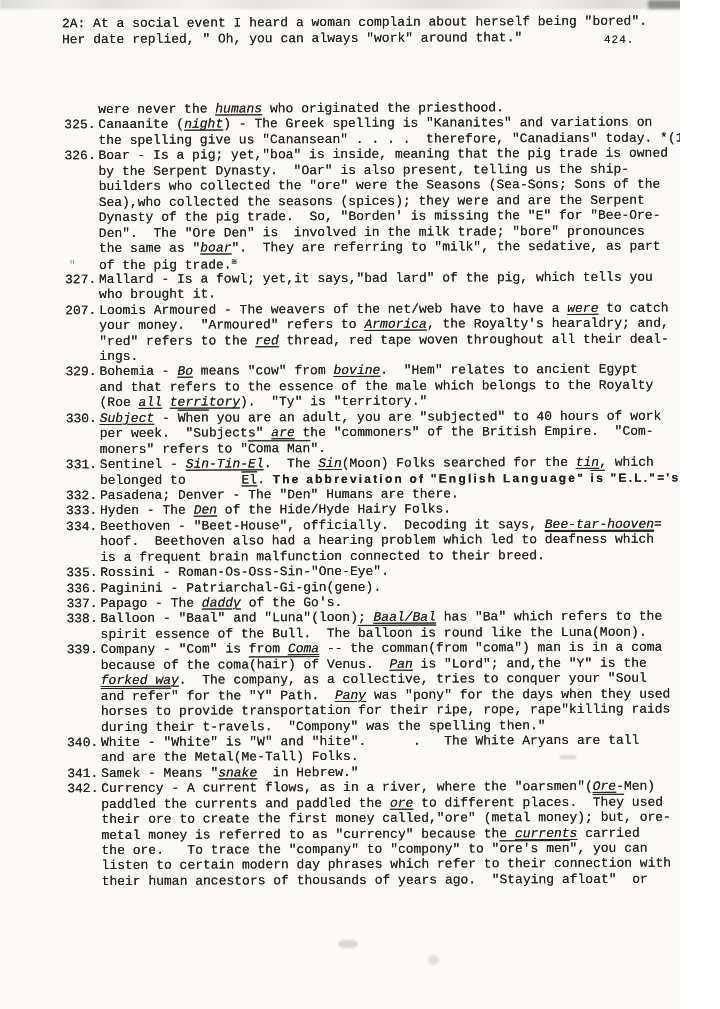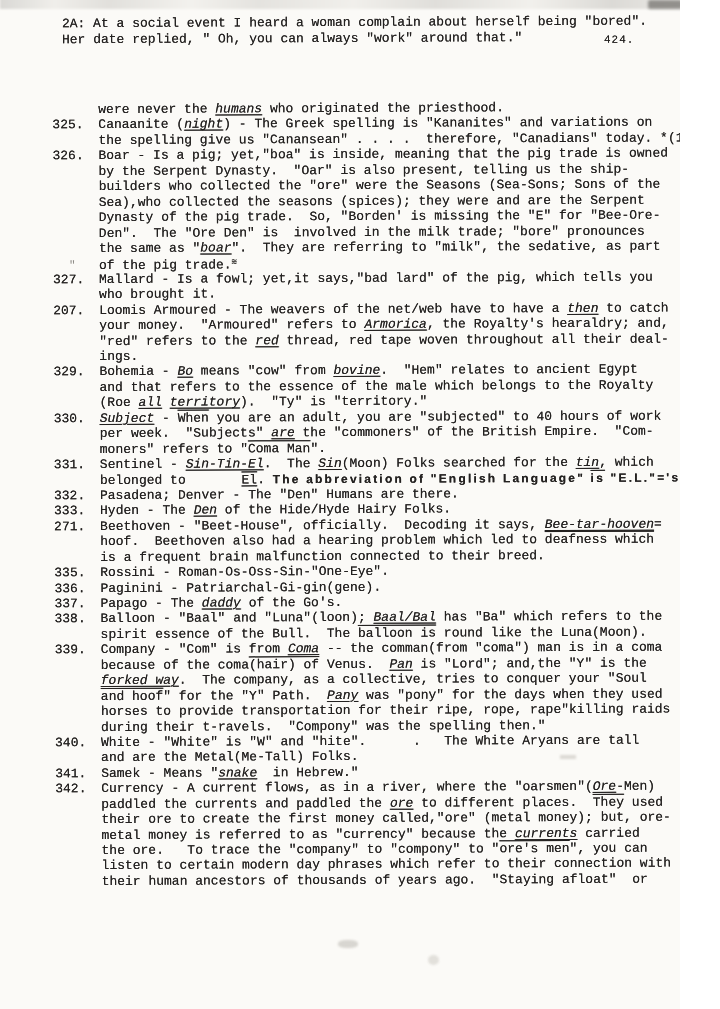--- a/index.html
+++ b/index.html
@@ -36,21 +36,21 @@
     font-size:11px;letter-spacing:1px;
     text-shadow:0 0 .4px rgba(35,33,32,.85);
   }
   
   .bodytext{
     position:absolute;left:54px;top:101px;width:680px;
     font-size:13px;line-height:15.45px;
     text-shadow:0 0 .4px rgba(35,33,32,.85);
   }
   .line{position:relative;padding-left:46px;height:15.45px;white-space:pre;}
-  .num{position:absolute;left:0;top:0;}
+  .num{position:absolute;left:12px;top:0;}
   .u{text-decoration:underline;text-decoration-thickness:1.3px;text-underline-offset:2px;font-style:italic;}
   .o{text-decoration:overline;text-decoration-thickness:1.3px;}
   .uo{text-decoration:underline overline;text-decoration-thickness:1.3px;text-underline-offset:2px;padding-left:48px;}
   .alt{font-family:"Liberation Sans",sans-serif;font-weight:700;font-size:12px;letter-spacing:2.2px;}
   .alt.o{text-decoration:overline;}
   .sup{font-size:9px;vertical-align:4px;letter-spacing:-1px;color:#3a3834;}
   .margin-mark{position:absolute;left:70px;top:258px;color:#8b8984;font-size:11px;}
 </style>
 </head>
 <body>
@@ -69,46 +69,46 @@
         <div class="line"><span class="num">326.</span><span>Boar - Is a pig; yet,"boa" is inside, meaning that the pig trade is owned</span></div>
         <div class="line"><span>by the Serpent Dynasty.  "Oar" is also present, telling us the ship-</span></div>
         <div class="line"><span>builders who collected the "ore" were the Seasons (Sea-Sons; Sons of the</span></div>
         <div class="line"><span>Sea),who collected the seasons (spices); they were and are the Serpent</span></div>
         <div class="line"><span>Dynasty of the pig trade.  So, "Borden' is missing the "E" for "Bee-Ore-</span></div>
         <div class="line"><span>Den".  The "Ore Den" is  involved in the milk trade; "bore" pronounces</span></div>
         <div class="line"><span>the same as "</span><span class="u">boar</span><span>".  They are referring to "milk", the sedative, as part</span></div>
         <div class="line"><span>of the pig trade.</span><span class="sup">≋</span></div>
         <div class="line"><span class="num">327.</span><span>Mallard - Is a fowl; yet,it says,"bad lard" of the pig, which tells you</span></div>
         <div class="line"><span>who brought it.</span></div>
-        <div class="line"><span class="num">207.</span><span>Loomis Armoured - The weavers of the net/web have to have a </span><span class="u">then</span><span> to catch</span></div>
+        <div class="line"><span class="num">207.</span><span>Loomis Armoured - The weavers of the net/web have to have a </span><span class="u">were</span><span> to catch</span></div>
         <div class="line"><span>your money.  "Armoured" refers to </span><span class="u">Armorica</span><span>, the Royalty's hearaldry; and,</span></div>
         <div class="line"><span>"red" refers to the </span><span class="u">red</span><span> thread, red tape woven throughout all their deal-</span></div>
         <div class="line"><span>ings.</span></div>
         <div class="line"><span class="num">329.</span><span>Bohemia - </span><span class="u">Bo</span><span> means "cow" from </span><span class="u">bovine</span><span>.  "Hem" relates to ancient Egypt</span></div>
         <div class="line"><span>and that refers to the essence of the male which belongs to the Royalty</span></div>
         <div class="line"><span>(Roe </span><span class="u">all</span><span> </span><span class="u">territory</span><span>).  "Ty" is "territory."</span></div>
         <div class="line"><span class="num">330.</span><span class="u">Subject</span><span> - </span><span class="o">When</span><span> you are an adult, you are "subjected" to 40 hours of work</span></div>
         <div class="line"><span>per week.  "Subjects" </span><span class="u">are</span><span> the "commoners" of the British Empire.  "Com-</span></div>
         <div class="line"><span>moners" refers to "</span><span class="o">Coma Man</span><span>".</span></div>
         <div class="line"><span class="num">331.</span><span>Sentinel - </span><span class="u">Sin-Tin-El</span><span>.  The </span><span class="u">Sin</span><span>(Moon) Folks searched for the </span><span class="u">tin</span><span>, which</span></div>
         <div class="line"><span>belonged to </span><span class="uo">El</span><span>. </span><span class="alt">The abbreviation of "English Language" </span><span class="o alt">is</span><span class="alt"> "E.L."='s "EL</span></div>
         <div class="line"><span class="num">332.</span><span>Pasadena; Denver - The "Den" Humans are there.</span></div>
         <div class="line"><span class="num">333.</span><span>Hyden - The </span><span class="u">Den</span><span> of the Hide/Hyde Hairy Folks.</span></div>
-        <div class="line"><span class="num">271.</span><span>Beethoven - "Beet-House", officially.  Decoding it says, </span><span class="u">Bee-tar-hooven</span><span>=</span></div>
+        <div class="line"><span class="num">334.</span><span>Beethoven - "Beet-House", officially.  Decoding it says, </span><span class="u">Bee-tar-hooven</span><span>=</span></div>
         <div class="line"><span>hoof.  Beethoven also had a hearing problem which led to </span><span class="o">deafness which</span></div>
         <div class="line"><span>is a frequent brain malfunction connected to their breed.</span></div>
         <div class="line"><span class="num">335.</span><span>Rossini - Roman-Os-Oss-Sin-"One-Eye".</span></div>
         <div class="line"><span class="num">336.</span><span>Paginini - Patriarchal-Gi-gin(gene).</span></div>
         <div class="line"><span class="num">337.</span><span>Papago - The </span><span class="u">daddy</span><span> of the Go's.</span></div>
         <div class="line"><span class="num">338.</span><span>Balloon - "Baal" and "Luna"(loon); </span><span class="u">Baal/Bal</span><span> has "Ba" which refers to the</span></div>
         <div class="line"><span>spirit essence of the Bull.  The </span><span class="o">balloon is</span><span> round like the Luna(Moon).</span></div>
         <div class="line"><span class="num">339.</span><span>Company - "Com" is from </span><span class="u">Coma</span><span> -- the comman(from "coma") man is in a coma</span></div>
         <div class="line"><span>because of the coma</span><span class="o">(hair) of</span><span> Venus.  </span><span class="u">Pan</span><span> is "Lord"; and,the "Y" is the</span></div>
         <div class="line"><span class="u">forked way</span><span>.  The company, as a collective, tries to conquer your "Soul</span></div>
-        <div class="line"><span class="o">and hoof</span><span>" for the "Y" Path.  </span><span class="u">Pany</span><span> was "pony" for the days when they used</span></div>
+        <div class="line"><span class="o">and refer</span><span>" for the "Y" Path.  </span><span class="u">Pany</span><span> was "pony" for the days when they used</span></div>
         <div class="line"><span>horses to provide transportation for their ripe, rope, rape"killing raids</span></div>
         <div class="line"><span>during their t-ravels.  "Compony" was the spelling then."</span></div>
         <div class="line"><span class="num">340.</span><span>White - "White" is "W" and "hite".      .   The White Aryans are tall</span></div>
         <div class="line"><span>and are the Metal(Me-Tall) Folks.</span></div>
         <div class="line"><span class="num">341.</span><span>Samek - Means "</span><span class="u">snake</span><span>  in Hebrew."</span></div>
         <div class="line"><span class="num">342.</span><span>Currency - A current flows, as in a river, where the "oarsmen"(</span><span class="u">Ore</span><span>-Men)</span></div>
         <div class="line"><span>paddled the currents and paddled the </span><span class="u">ore</span><span> to different places.  </span><span class="o">They</span><span> used</span></div>
         <div class="line"><span>their ore to create the first money called,"ore" (metal money); but, ore-</span></div>
         <div class="line"><span>metal money is referred to as "currency" because the </span><span class="u">currents</span><span> carried</span></div>
         <div class="line"><span>the ore.   To trace the "company" to "compony" to "</span><span class="o">ore's men</span><span>", you can</span></div>

